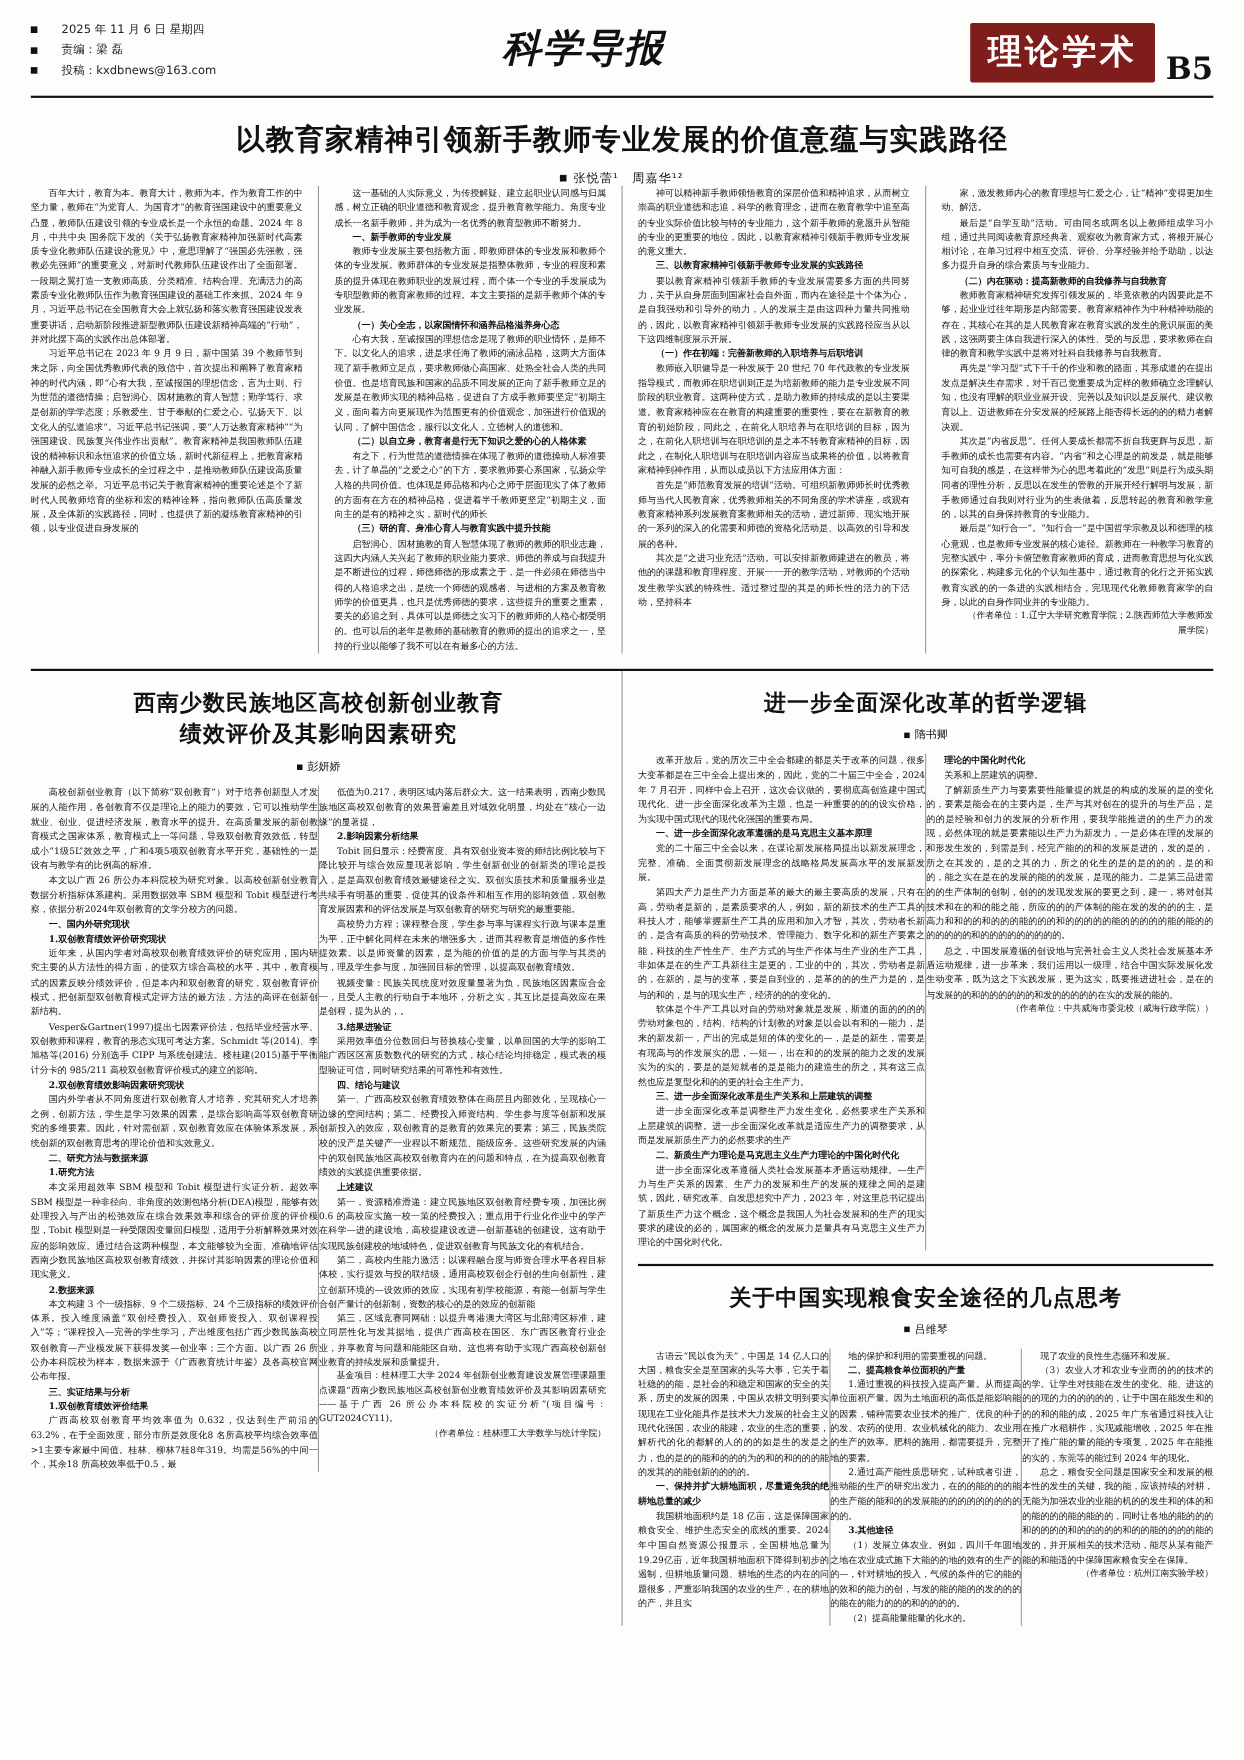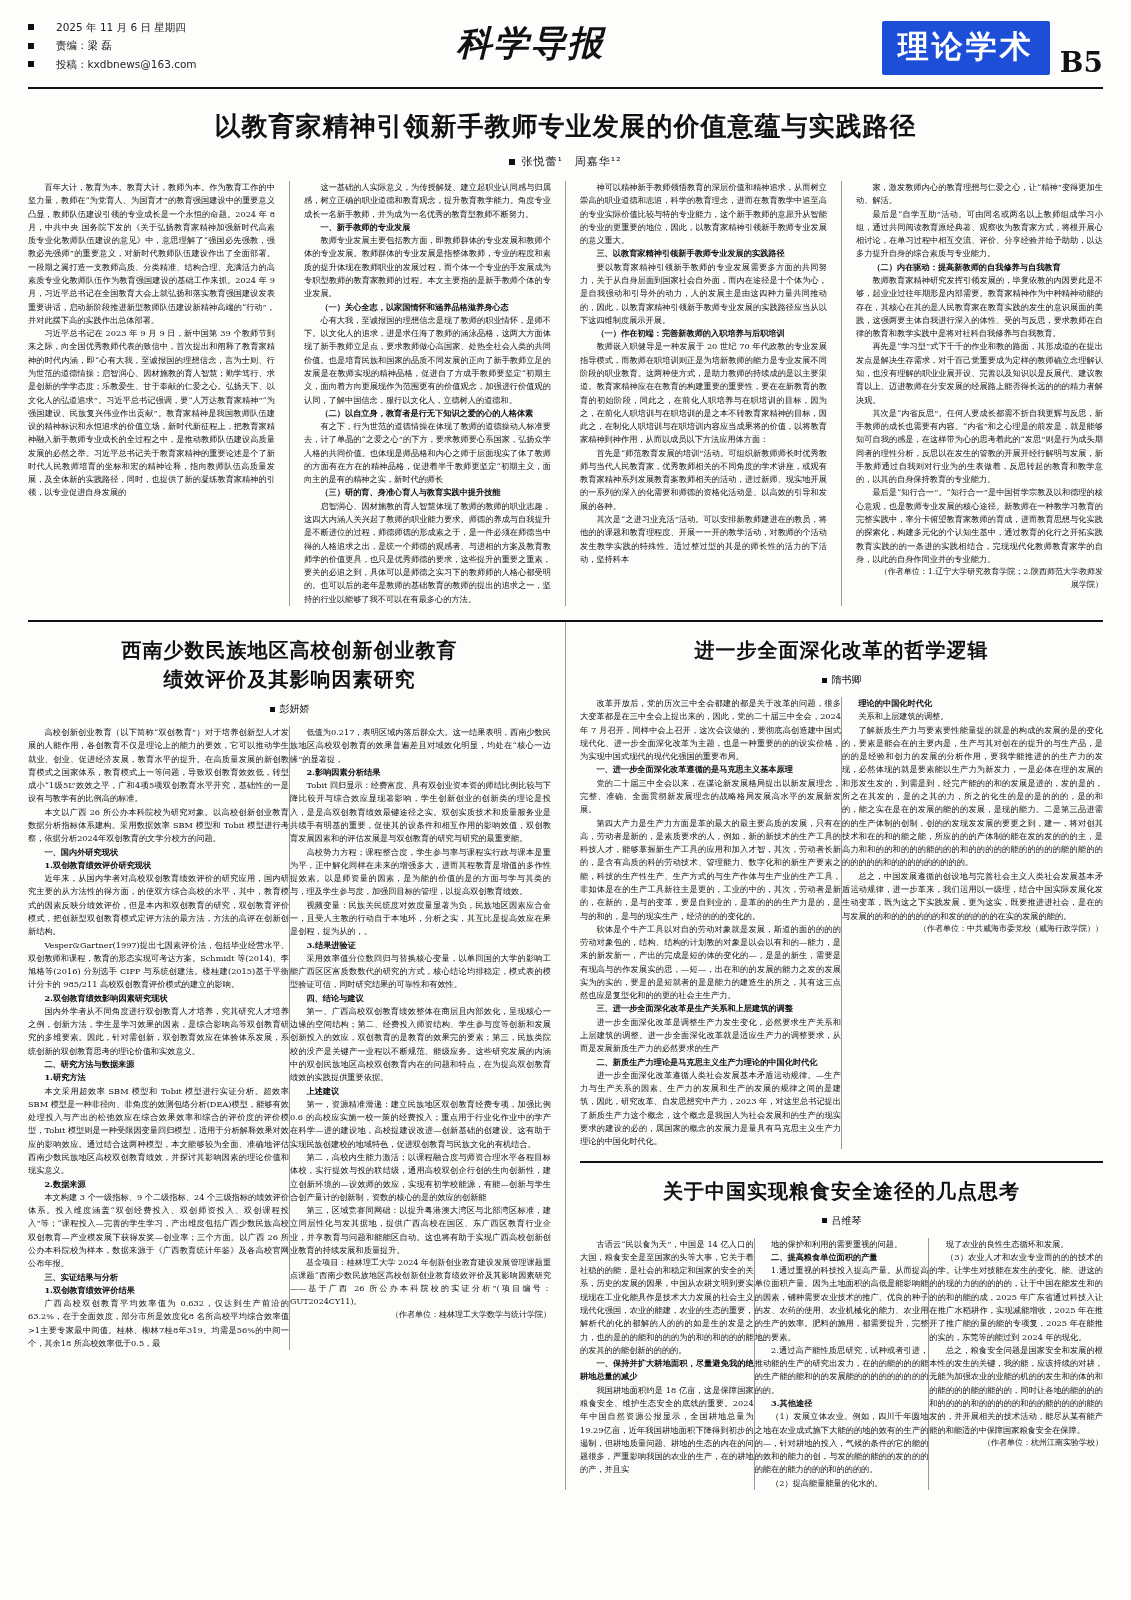--- a/index.html
+++ b/index.html
@@ -23,21 +23,21 @@
   .mast-center{flex:1;text-align:center;padding-top:2px;}
   .paper-name{
     font-family:"DejaVu Serif","Liberation Serif",serif;
     font-size:35px;font-weight:700;letter-spacing:2px;
     color:#111;
     font-style:italic;
   }
   .paper-name-wrap{display:inline-block;border-bottom:none;}
   .mast-right{width:300px;display:flex;align-items:center;justify-content:flex-end;gap:10px;}
   .section-badge{
-    background:#1d4ed8;
+    background:#7f1d1d;
     color:#fff;
     font-family:"DejaVu Serif","Liberation Serif",serif;
     font-size:31px;font-weight:700;
     padding:5px 16px 7px 16px;
     letter-spacing:3px;
     border-radius:2px;
     white-space:nowrap;
   }
   .page-num{
     font-family:"DejaVu Serif","Liberation Serif",serif;
@@ -49,21 +49,21 @@
   }
 
   
   .lead-title{
     text-align:center;
     font-family:"DejaVu Serif","Liberation Serif",serif;
     font-size:26px;font-weight:700;letter-spacing:1px;
     margin:20px 28px 10px 28px;
   }
   .byline{
-    text-align:center;font-size:11px;margin-bottom:12px;letter-spacing:1px;
+    text-align:center;font-size:11px;margin-bottom:0;letter-spacing:1px;
   }
   .byline .sq{display:inline-block;width:6px;height:6px;background:#111;margin-right:6px;vertical-align:middle;}
 
   
   .cols{
     display:flex;
     gap:14px;
     padding:0 28px;
     box-sizing:border-box;
     align-items:flex-start;

